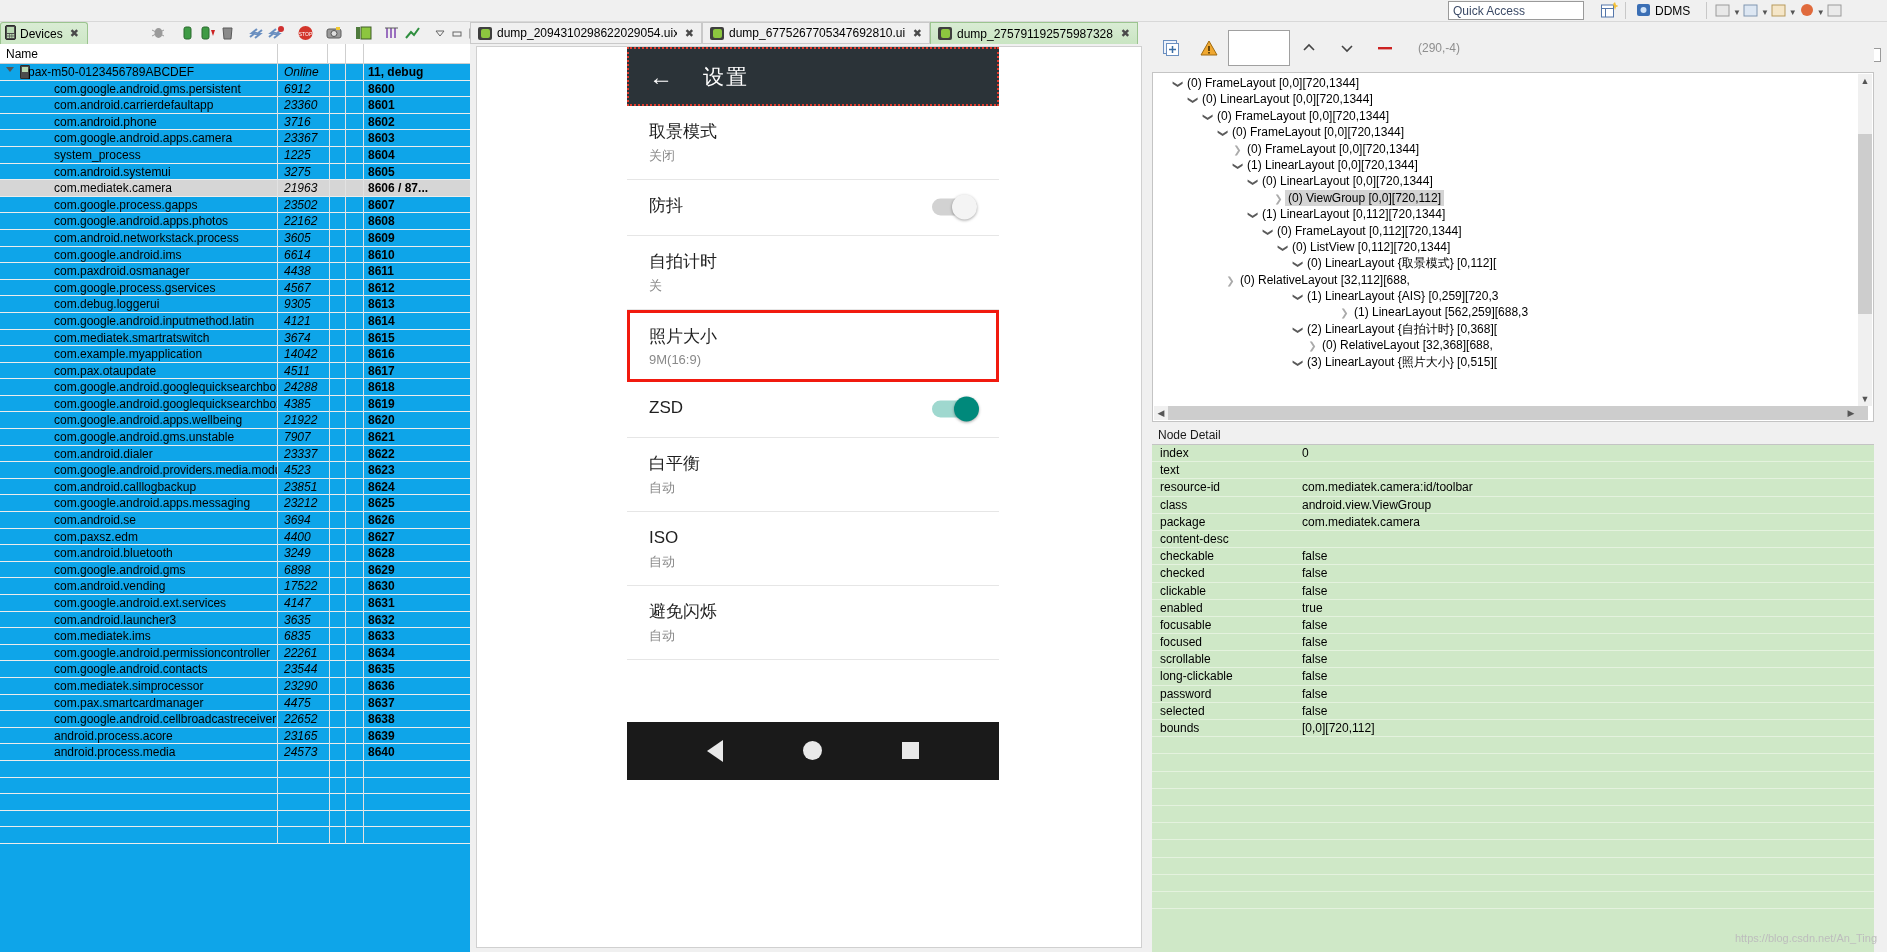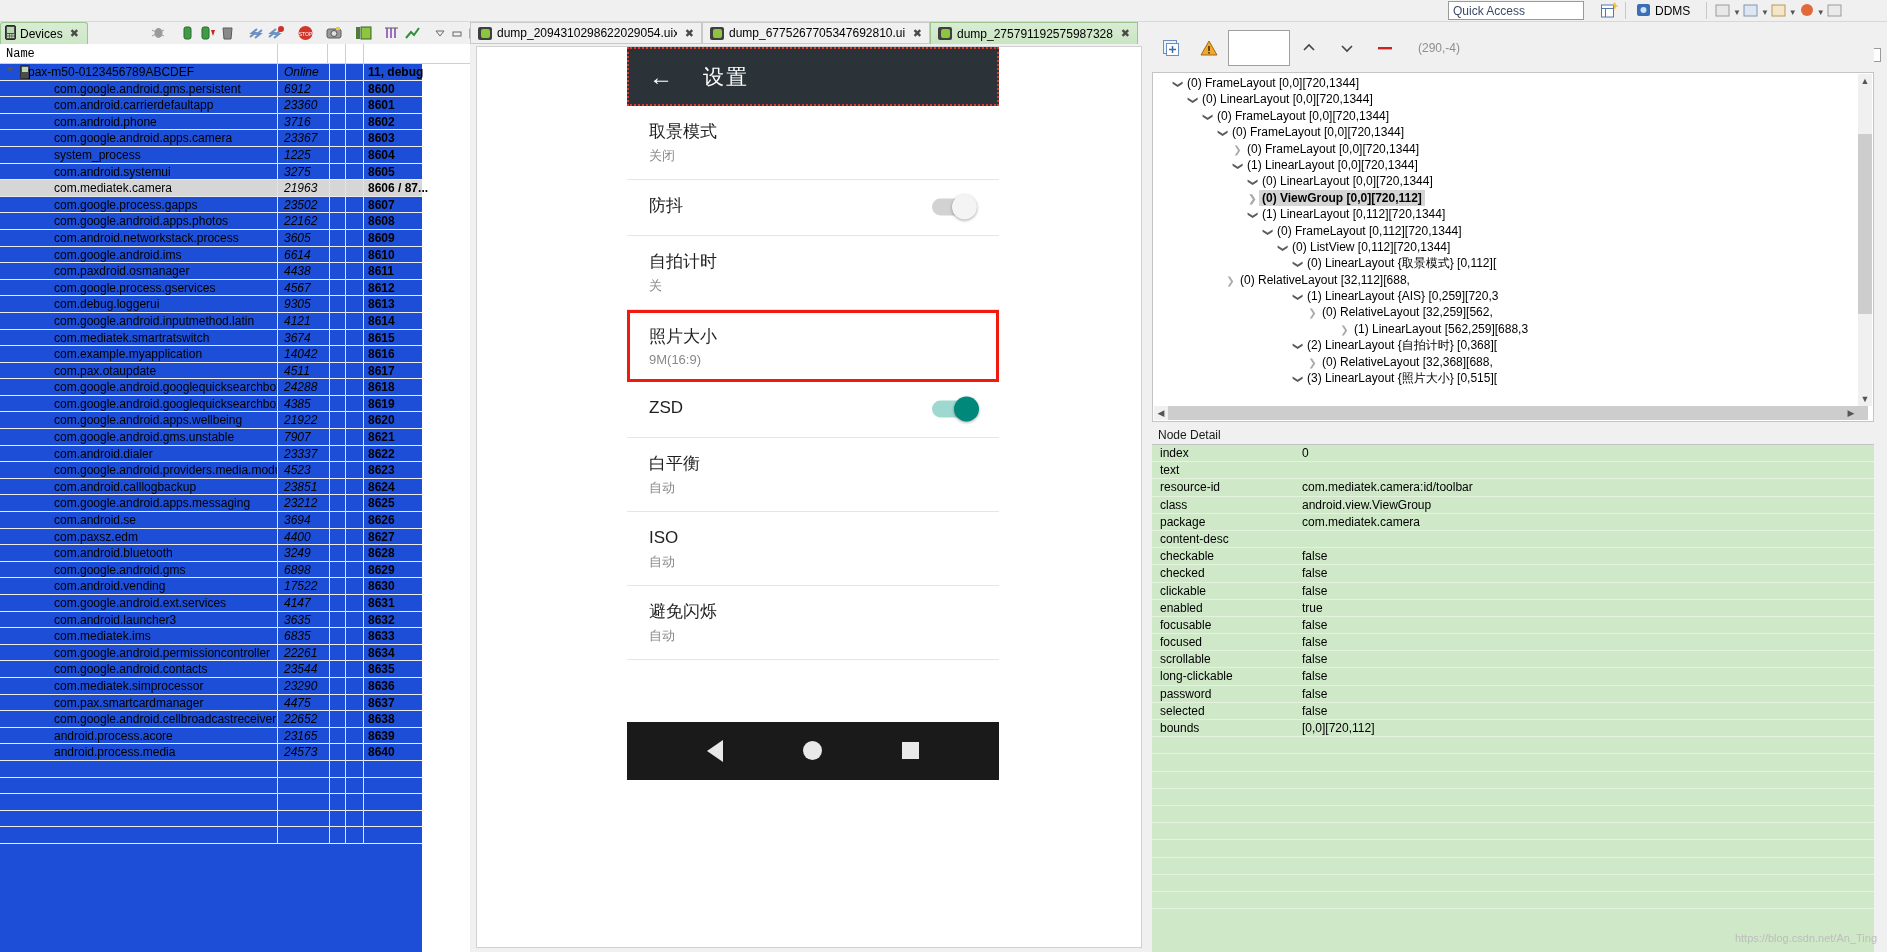--- a/index.html
+++ b/index.html
@@ -51,25 +51,25 @@
   .dev-toolbar {
     position: absolute; left: 80px; top: 0; right: 0; height: 22px;
     display: flex; align-items: center; gap: 3px; padding-left: 70px;
   }
   .tb-icon { width: 17px; height: 16px; display:inline-block; position: relative; }
   .tb-sep { width: 1px; height: 14px; background: #c0c0c0; margin: 0 3px; }
   .tb-arrowdown { width: 14px; height: 16px; }
 
   .tbl-head {
     position: absolute; left: 0; top: 22px; width: 470px; height: 20px;
-    background: #fff; border-bottom: 1px solid #cfcfcf; font-family: Liberation Mono, monospace;
+    background: #fff; border-bottom: 1px solid #cfcfcf;
   }
   .th { position: absolute; top: 0; height: 20px; line-height: 20px;
         font-size: 12px; padding-left: 6px; border-right: 1px solid #cfcfcf; overflow: hidden; }
-  .rowlist { position: absolute; left: 0; top: 42px; width: 422px; height: 888px; background: #1d4ed8; }
+  .rowlist { position: absolute; left: 0; top: 42px; width: 470px; height: 888px; background: #0ea5e9; }
   .prow { position: relative; height: 16.6px; border-bottom: 1px solid #ececec; }
   .prow.sel { background: #d6d6d6; }
   .cell { position: absolute; top: 0; height: 16.6px; line-height: 16.6px;
           font-size: 12px; overflow: hidden; white-space: nowrap; border-right: 1px solid #e2e2e2;}
   .c-name { left: 0; width: 278px; padding-left: 54px; }
   .c-name.root { padding-left: 28px; }
   .c-pid  { left: 280px; width: 50px; padding-left: 4px; font-style: italic; }
   .c-x1   { left: 328px; width: 18px; }
   .c-x2   { left: 346px; width: 18px; }
   .c-port { left: 364px; width: 106px; padding-left: 4px; border-right: none; font-weight: bold; }
@@ -793,28 +793,27 @@
 
     <div class="tree-box">
       <div id="tree-nodes" style="position:absolute;left:0;top:2px;right:16px;">
           <div class="tnode" style="padding-left: 18px;"><span class="twist open" style="transform: rotate(90deg);">❯</span><span class="lbl">(0) FrameLayout [0,0][720,1344]</span></div>
           <div class="tnode" style="padding-left: 33px;"><span class="twist open" style="transform: rotate(90deg);">❯</span><span class="lbl">(0) LinearLayout [0,0][720,1344]</span></div>
           <div class="tnode" style="padding-left: 48px;"><span class="twist open" style="transform: rotate(90deg);">❯</span><span class="lbl">(0) FrameLayout [0,0][720,1344]</span></div>
           <div class="tnode" style="padding-left: 63px;"><span class="twist open" style="transform: rotate(90deg);">❯</span><span class="lbl">(0) FrameLayout [0,0][720,1344]</span></div>
           <div class="tnode" style="padding-left: 78px;"><span class="twist closed" style="transform: none;">❯</span><span class="lbl">(0) FrameLayout [0,0][720,1344]</span></div>
           <div class="tnode" style="padding-left: 78px;"><span class="twist open" style="transform: rotate(90deg);">❯</span><span class="lbl">(1) LinearLayout [0,0][720,1344]</span></div>
           <div class="tnode" style="padding-left: 93px;"><span class="twist open" style="transform: rotate(90deg);">❯</span><span class="lbl">(0) LinearLayout [0,0][720,1344]</span></div>
-          <div class="tnode sel" style="padding-left: 93px; font-weight: bold;"><span class="twist closed" style="transform: none;">❯</span><span class="lbl">(0) ViewGroup [0,0][720,112]</span></div>
+          <div class="tnode sel" style="padding-left: 119px;"><span class="twist closed" style="transform: none;">❯</span><span class="lbl">(0) ViewGroup [0,0][720,112]</span></div>
           <div class="tnode" style="padding-left: 93px;"><span class="twist open" style="transform: rotate(90deg);">❯</span><span class="lbl">(1) LinearLayout [0,112][720,1344]</span></div>
           <div class="tnode" style="padding-left: 108px;"><span class="twist open" style="transform: rotate(90deg);">❯</span><span class="lbl">(0) FrameLayout [0,112][720,1344]</span></div>
           <div class="tnode" style="padding-left: 123px;"><span class="twist open" style="transform: rotate(90deg);">❯</span><span class="lbl">(0) ListView [0,112][720,1344]</span></div>
           <div class="tnode" style="padding-left: 138px;"><span class="twist open" style="transform: rotate(90deg);">❯</span><span class="lbl">(0) LinearLayout {取景模式} [0,112][</span></div>
           <div class="tnode" style="padding-left: 71px;"><span class="twist closed" style="transform: none;">❯</span><span class="lbl">(0) RelativeLayout [32,112][688,</span></div>
           <div class="tnode" style="padding-left: 138px;"><span class="twist open" style="transform: rotate(90deg);">❯</span><span class="lbl">(1) LinearLayout {AIS} [0,259][720,3</span></div>
-          <div class="tnode" style="padding-left: 153px;"><span class="twist closed" style="transform: none;">❯</span><span class="lbl">(0) RelativeLayout [32,259][562,</span></div>
           <div class="tnode" style="padding-left: 153px; margin-left: 32px;"><span class="twist closed" style="transform: none;">❯</span><span class="lbl">(1) LinearLayout [562,259][688,3</span></div>
           <div class="tnode" style="padding-left: 138px;"><span class="twist open" style="transform: rotate(90deg);">❯</span><span class="lbl">(2) LinearLayout {自拍计时} [0,368][</span></div>
           <div class="tnode" style="padding-left: 153px;"><span class="twist closed" style="transform: none;">❯</span><span class="lbl">(0) RelativeLayout [32,368][688,</span></div>
           <div class="tnode" style="padding-left: 138px;"><span class="twist open" style="transform: rotate(90deg);">❯</span><span class="lbl">(3) LinearLayout {照片大小} [0,515][</span></div>
         </div>
       <div class="tree-vscroll">
         <span class="tvs-arrow" style="top:0">▲</span>
         <span class="tvs-thumb"></span>
         <span class="tvs-arrow" style="bottom:0">▼</span>
       </div>

